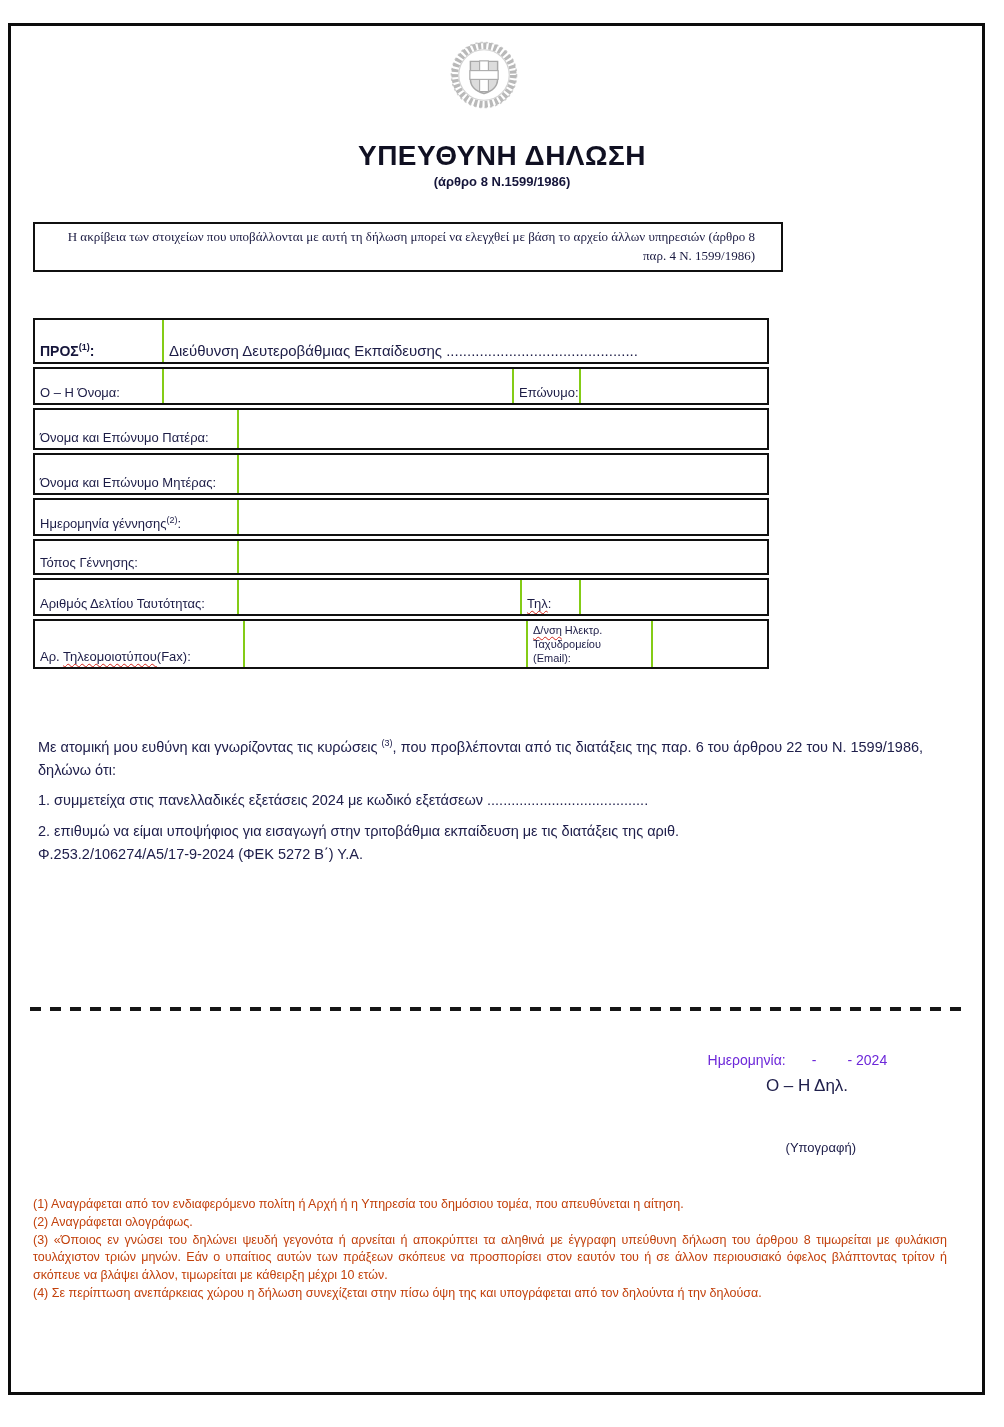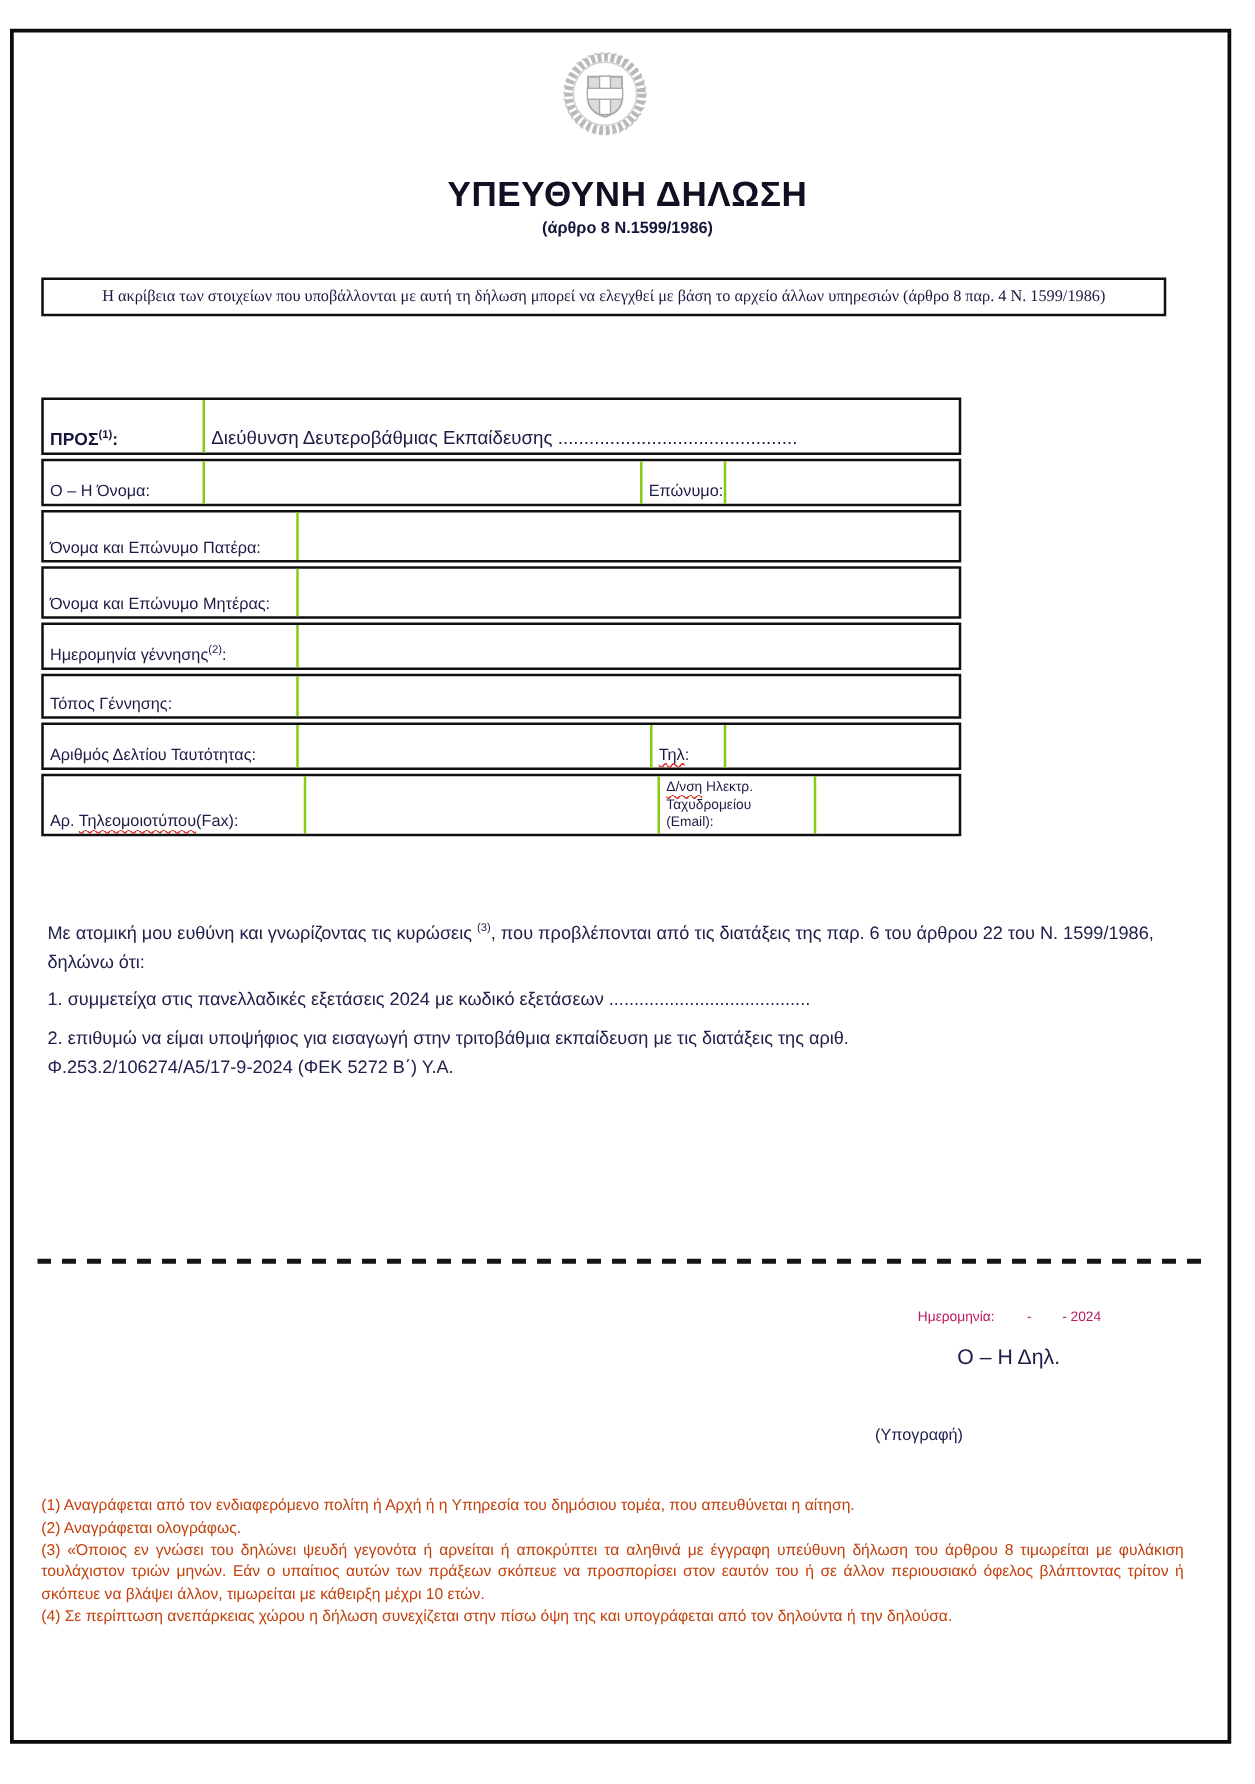--- a/index.html
+++ b/index.html
@@ -4,44 +4,44 @@
 <style>
   html,body{margin:0;padding:0;background:#fff;}
   .page{position:relative;width:1004px;height:1427px;background:#ffffff;overflow:hidden;
         font-family:"Liberation Sans", sans-serif;color:#1e1e4e;}
   .frame{position:absolute;left:8px;top:23px;width:971px;height:1366px;border:3px solid #0c0c0c;}
   .emblem{position:absolute;left:449px;top:40px;width:70px;height:70px;}
   .title{position:absolute;left:0;top:140px;width:100%;text-align:center;
          font-size:28px;font-weight:bold;color:#101022;letter-spacing:.5px;}
   .subtitle{position:absolute;left:0;top:174px;width:100%;text-align:center;
             font-size:13px;font-weight:bold;color:#15153a;}
-  .notice{position:absolute;left:33px;top:222px;width:900px;border:2px solid #101010;
-          padding:4px 26px;box-sizing:border-box;text-align:center;
+  .notice{position:absolute;left:33px;top:222px;width:750px;border:2px solid #101010;
+          padding:4px 26px;box-sizing:border-box;text-align:right;
           font-family:"Liberation Serif", serif;font-size:13px;line-height:1.45;color:#191940;}
   .tbl{position:absolute;left:33px;top:318px;width:736px;}
   .row{display:flex;border:2px solid #101010;margin-bottom:3px;box-sizing:border-box;background:#fff;}
   .cell{display:flex;align-items:flex-end;padding:2px 5px 3px 5px;box-sizing:border-box;
         border-left:2px solid #84cc16;font-size:13px;color:#1c1c46;overflow:hidden;}
   .cell:first-child{border-left:none;}
   .grow{flex:1 1 auto;}
   .pros{font-weight:bold;font-size:14px;color:#15153a;}
   .bigval{font-size:15px;color:#1c1c46;}
   sup{font-size:9px;line-height:0;}
   .wavy{text-decoration:underline wavy #d22418 1px;text-decoration-skip-ink:none;text-underline-offset:2px;}
   .emailcell{display:flex;flex-direction:column;align-items:flex-start;justify-content:flex-start;
              font-size:11px;line-height:1.25;padding-top:3px;}
   .decl{position:absolute;left:38px;top:736px;width:892px;font-size:14.5px;line-height:1.6;color:#20204c;}
   .decl p{margin:0 0 7px 0;}
   .sep{position:absolute;left:30px;top:1007px;width:936px;height:4px;
        background:repeating-linear-gradient(90deg,#161616 0 11px,transparent 11px 20px);}
-  .dateline{position:absolute;left:722px;top:1036px;font-size:11px;color:#be185d;white-space:pre;}
+  .dateline{position:absolute;left:692px;top:1036px;font-size:14px;color:#6d28d9;white-space:pre;}
   .dateline .dv{margin-left:26px;white-space:pre;}
   .declarant{position:absolute;left:742px;top:1076px;width:130px;text-align:center;
              font-size:17px;color:#20204c;}
-  .sig{position:absolute;left:700px;top:1140px;width:140px;text-align:left;
+  .sig{position:absolute;left:716px;top:1140px;width:140px;text-align:right;
        font-size:13px;color:#20204c;}
   .footnotes{position:absolute;left:33px;top:1196px;width:914px;font-size:12.5px;
              line-height:1.42;color:#c2410c;}
   .footnotes p{margin:0;}
   .footnotes p.j{text-align:justify;}
 </style>
 </head>
 <body>
 
 <div class="page">

